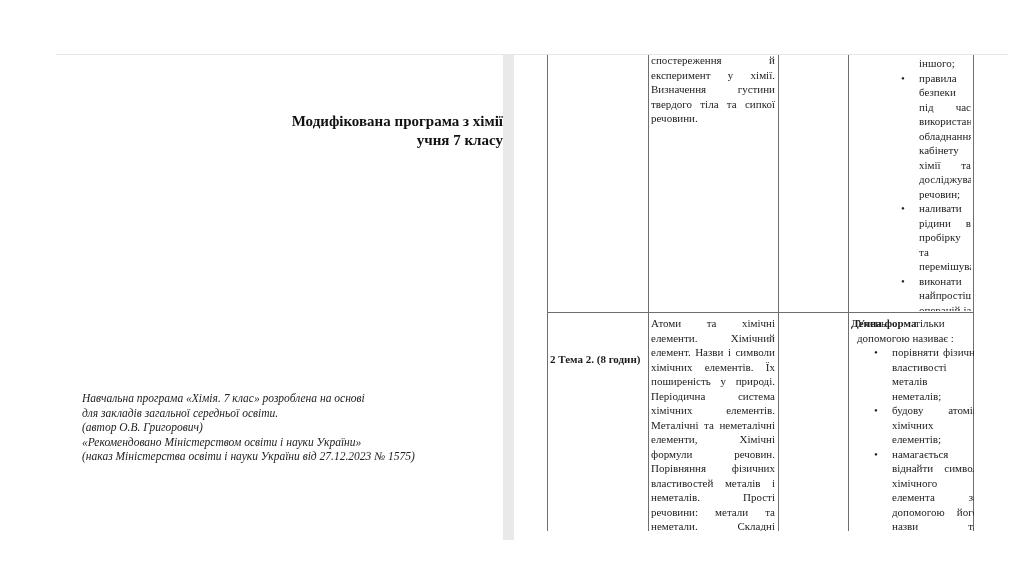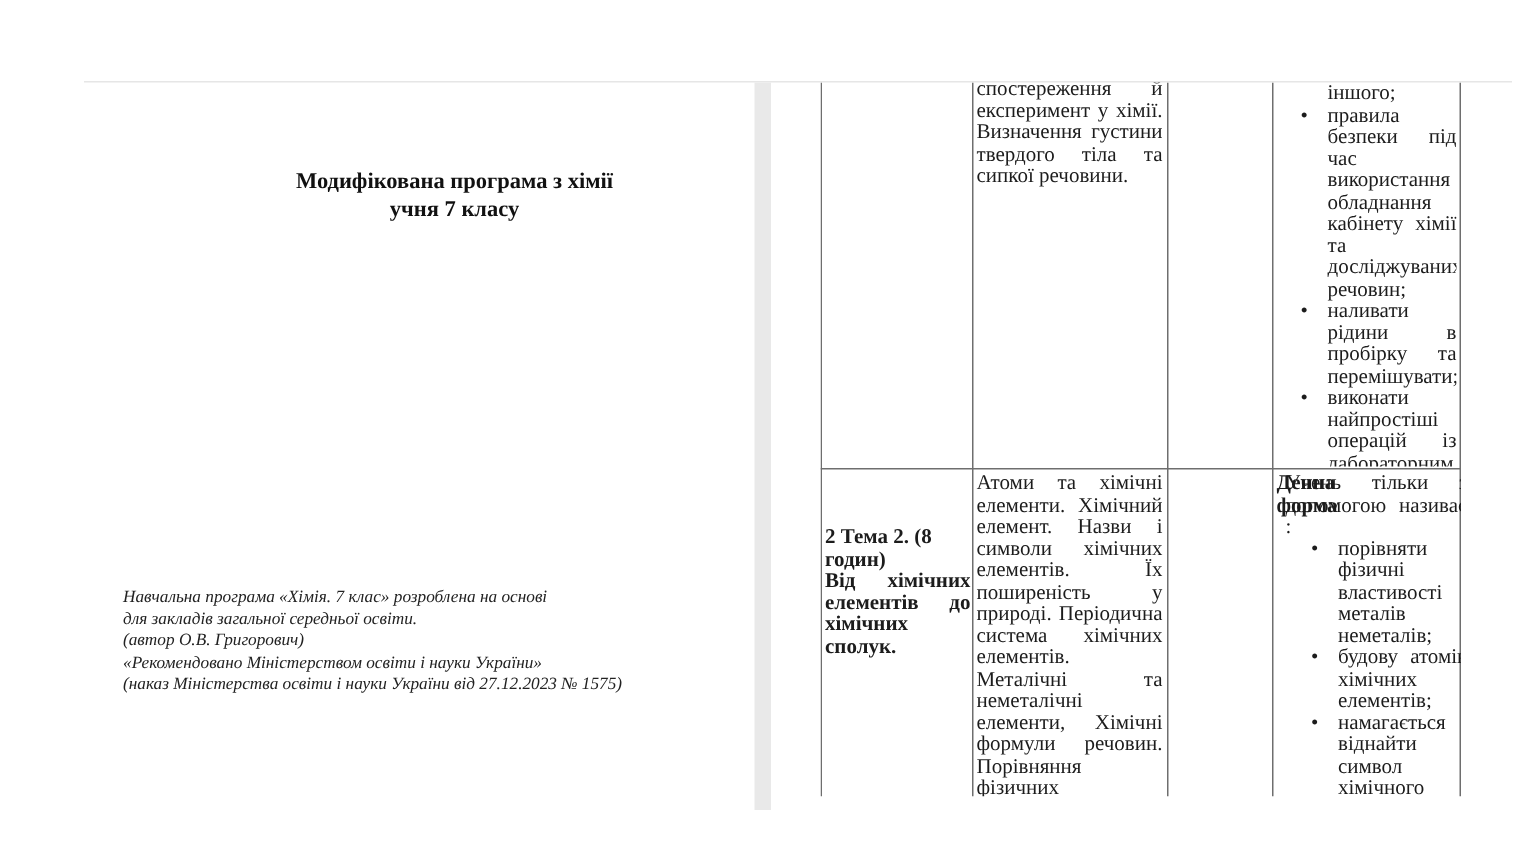--- a/index.html
+++ b/index.html
@@ -11,41 +11,41 @@
     overflow: hidden;
   }
   .canvas { position: relative; width: 1024px; height: 576px; background: #ffffff; }
 
   .page-top-edge { position: absolute; left: 56px; top: 54px; width: 952px; height: 1px; background: #e6e6e6; }
   .page-gutter  { position: absolute; left: 503px; top: 55px; width: 11px; height: 485px; background: #e9e9e9; }
 
   
   .doc-title {
     position: absolute; left: 103px; top: 112px; width: 400px;
-    text-align: center; font-weight: bold; font-size: 15px; line-height: 19px; color: #111;
+    text-align: right; font-weight: bold; font-size: 15px; line-height: 19px; color: #111;
   }
   .doc-note {
     position: absolute; left: 82px; top: 391px; width: 400px;
     text-align: left; font-style: italic; font-size: 11.5px; line-height: 14.6px; color: #222;
   }
 
   
   .table-clip {
     position: absolute; left: 547px; top: 55px; width: 427px; height: 476px;
     overflow: hidden;
   }
   .vline { position: absolute; top: 0; width: 1px; height: 476px; background: #6e6e6e; }
   .hline { position: absolute; left: 0; top: 257px; width: 427px; height: 1px; background: #6e6e6e; }
 
-  .cell { position: absolute; font-size: 14px; line-height: 14.5px; overflow: hidden; }
+  .cell { position: absolute; font-size: 11px; line-height: 14.5px; overflow: hidden; }
   .just { text-align: justify; }
   .bold { font-weight: bold; }
 
   .r1c2 { left: 104px; top: -2px;  width: 124px; height: 258px; }
-  .r1c4 { left: 303px; top: 1px;   width: 121px; height: 255px; }
+  .r1c4 { left: 303px; top: 1px;   width: 121px; height: 255px; padding-left: 34px; }
   .r2c1 { left: 103px; top: 261px; width: 97px;  height: 215px; left: 3px; margin-top: 36px; }
   .r2c2 { left: 104px; top: 261px; width: 124px; height: 215px; }
   .r2c3 { left: 304px; top: 261px; width: 67px;  height: 215px; }
   .r2c4 { left: 310px; top: 261px; width: 121px; height: 215px; }
 
   .bullet-list { position: relative; }
   .bullet-item { position: relative; margin-left: 35px; text-align: justify; }
   .bullet-item::before {
     content: "\2022";
     position: absolute; left: -18px; top: 0;
@@ -92,21 +92,20 @@
         <div class="bullet-list">
           <div class="bullet-item">правила безпеки під час використання обладнання кабінету хімії та досліджуваних речовин;</div>
           <div class="bullet-item">наливати рідини в пробірку та перемішувати;</div>
           <div class="bullet-item">виконати найпростіші операцій із лабораторним обладнанням;</div>
           <div class="bullet-item">нагрівання речовин у пробірках і порцелянових чашах.</div>
         </div>
       </div>
 
       <div class="cell r2c1 bold">
         <div>2 Тема 2. (8 годин)</div>
-        <div class="just">Від хімічних елементів до хімічних сполук.</div>
       </div>
 
       <div class="cell r2c2 just">Атоми та хімічні елементи. Хімічний елемент. Назви і символи хімічних елементів. Їх поширеність у природі. Періодична система хімічних елементів. Металічні та неметалічні елементи, Хімічні формули речовин. Порівняння фізичних властивостей металів і неметалів. Прості речовини: метали та неметали. Складні речовини.</div>
 
       <div class="cell r2c3 bold">Денна форма</div>
 
       <div class="cell r2c4">
         <div class="just">Учень тільки з допомогою називає :</div>
         <div class="bullet-list">
           <div class="bullet-item">порівняти фізичні властивості металів і неметалів;</div>

